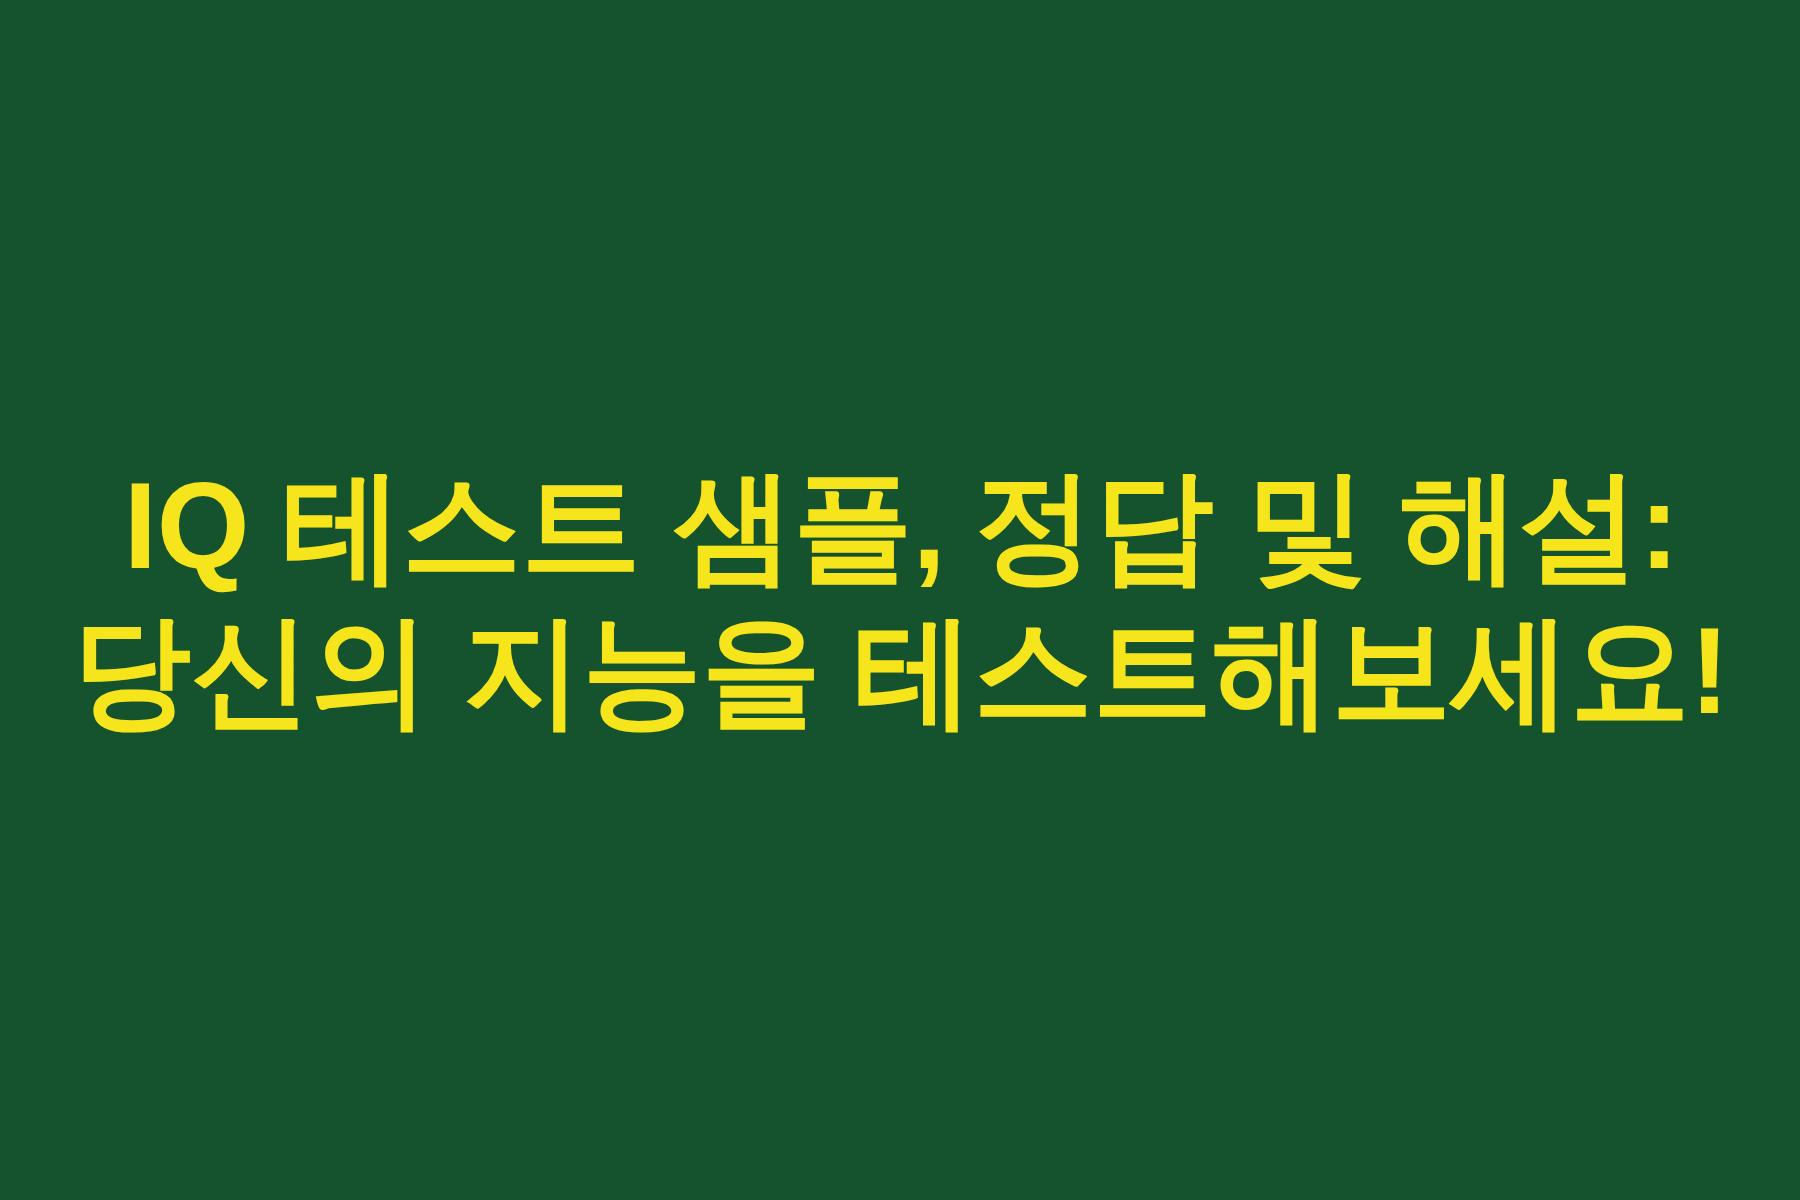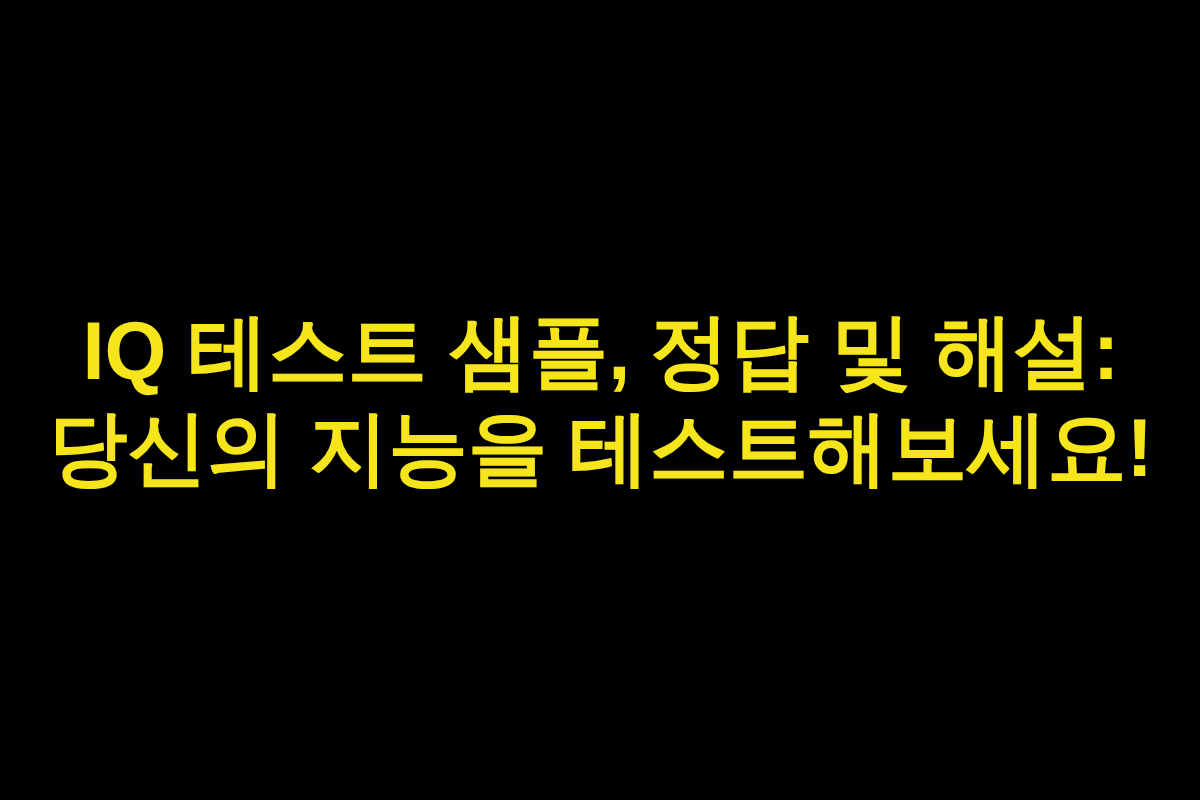--- a/index.html
+++ b/index.html
@@ -62,19 +62,19 @@
 
   
   .title-line.line-3 {
     font-size: 82px;
     letter-spacing: 0px;
   }
 </style>
 </head>
 <body>
 
-<div id="banner" style="background: #000000;">
+<div id="banner" style="background: #14532d;">
   <div id="title-block">
     <span class="title-line line-1" style="color: rgb(245, 229, 26); display: inline-block; transform-origin: center center; transform: scaleX(0.97);">IQ 테스트 샘플,</span>
     <span class="title-line line-2" style="color: rgb(245, 229, 26); display: inline-block; transform-origin: center center; transform: scaleX(0.9733);">정답 및 해설:</span>
     <span class="title-line line-3" style="color: rgb(245, 229, 26); display: inline-block; transform-origin: center center; transform: scaleX(0.9703);">당신의 지능을 테스트해보세요!</span>
   </div>
 </div>
 
 </body></html>

